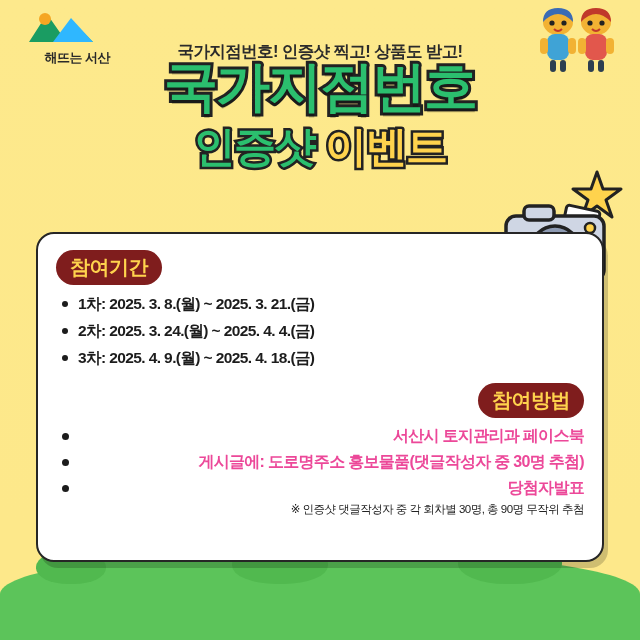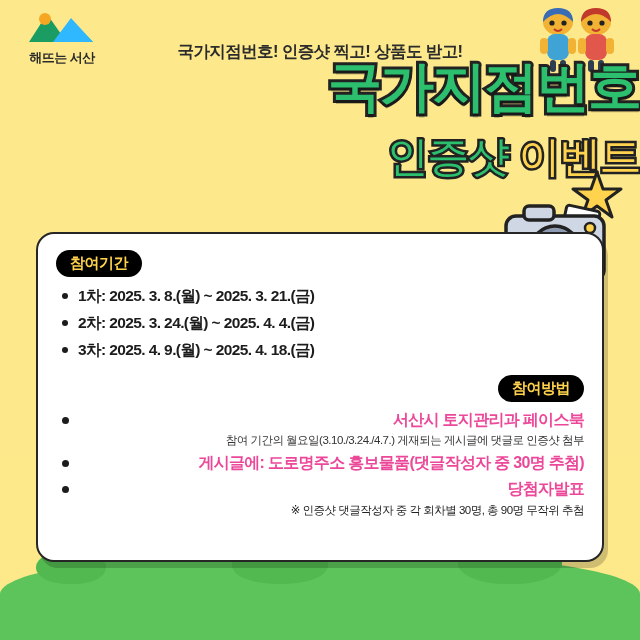--- a/index.html
+++ b/index.html
@@ -25,61 +25,61 @@
   .bush{
     position:absolute;background:#51b94f;border-radius:50% 50% 46% 46%;
   }
   
   .logo{
     position:absolute;left:14px;top:8px;width:96px;height:66px;
     text-align:center;
   }
   .logo svg{display:block;margin:0 auto;}
   .logo-text{
-    font-size:13px;font-weight:bold;color:#2a2a2a;letter-spacing:-.5px;margin-top:1px;
+    font-size:13px;font-weight:bold;color:#2a2a2a;letter-spacing:-.5px;margin-top:1px;text-align:right;
   }
   
   .mascots{position:absolute;right:14px;top:6px;width:96px;height:72px;}
   
   .subhead{
     position:absolute;top:41px;left:0;right:0;text-align:center;
     font-size:16.5px;font-weight:bold;color:#2b2b2b;letter-spacing:-.6px;
   }
   .title-wrap{
-    position:absolute;top:58px;left:0;right:0;text-align:right;
+    position:absolute;top:58px;left:0;right:0;text-align:center;
   }
   .title1{
     font-size:54px;font-weight:bold;letter-spacing:-2px;line-height:1.05;
     color:#2bbf6e;
     -webkit-text-stroke:6px #222;
     paint-order:stroke fill;
     text-shadow:0 4px 0 rgba(0,0,0,.25);
   }
   .title2{
-    margin-top:20px;font-size:42px;font-weight:normal;letter-spacing:-1.5px;line-height:1.05;
+    margin-top:10px;font-size:42px;font-weight:bold;letter-spacing:-1.5px;line-height:1.05;
     -webkit-text-stroke:5px #222;
     paint-order:stroke fill;
   }
   .t2a{color:#2bbf6e;}
   .t2b{color:#ffd34d;}
   
   .camera{position:absolute;right:18px;top:196px;width:120px;height:92px;}
   .star{position:absolute;right:16px;top:170px;}
   
   .card{
     position:absolute;left:36px;right:36px;top:232px;
     background:#fff;border:2.5px solid #262626;border-radius:18px;
     box-shadow:4px 6px 0 rgba(0,0,0,.18);
     padding:16px 18px 14px 18px;
     box-sizing:border-box;
     height:330px;
   }
   .pill{
-    display:inline-block;background:#000000;color:#ffd34d;font-weight:bold;
-    font-size:15px;border-radius:999px;padding:4px 14px;letter-spacing:-.5px;
+    display:inline-block;background:#7f1d1d;color:#ffd34d;font-weight:bold;
+    font-size:20px;border-radius:999px;padding:4px 14px;letter-spacing:-.5px;
   }
   .list{margin:9px 0 0 4px;padding:0;list-style:none;}
   .list li{
     font-size:15.5px;font-weight:bold;color:#1c1c1c;letter-spacing:-.6px;
     margin:6px 0;position:relative;padding-left:18px;
   }
   .list li:before{
     content:"";position:absolute;left:2px;top:7px;width:6px;height:6px;border-radius:50%;
     background:#1c1c1c;
   }
@@ -181,21 +181,20 @@
       <li>1차: 2025. 3. 8.(월) ~ 2025. 3. 21.(금)</li>
       <li>2차: 2025. 3. 24.(월) ~ 2025. 4. 4.(금)</li>
       <li>3차: 2025. 4. 9.(월) ~ 2025. 4. 18.(금)</li>
     </ul>
 
     <div class="sec2">
       <div class="pill">참여방법</div>
       <ul class="list2">
         <li>
           <div class="l2-main">서산시 토지관리과 페이스북</div>
-          <div class="l2-sub">참여 기간의 월요일(3.10./3.24./4.7.) 게재되는 게시글에 댓글로 인증샷 첨부</div>
         </li>
         <li>
           <div class="l2-main">게시글에: 도로명주소 홍보물품(댓글작성자 중 30명 추첨)</div>
         </li>
         <li>
           <div class="l2-main">당첨자발표</div>
           <div class="note" style="margin-left:0;">※ 인증샷 댓글작성자 중 각 회차별 30명, 총 90명 무작위 추첨</div>
         </li>
       </ul>
     </div>

